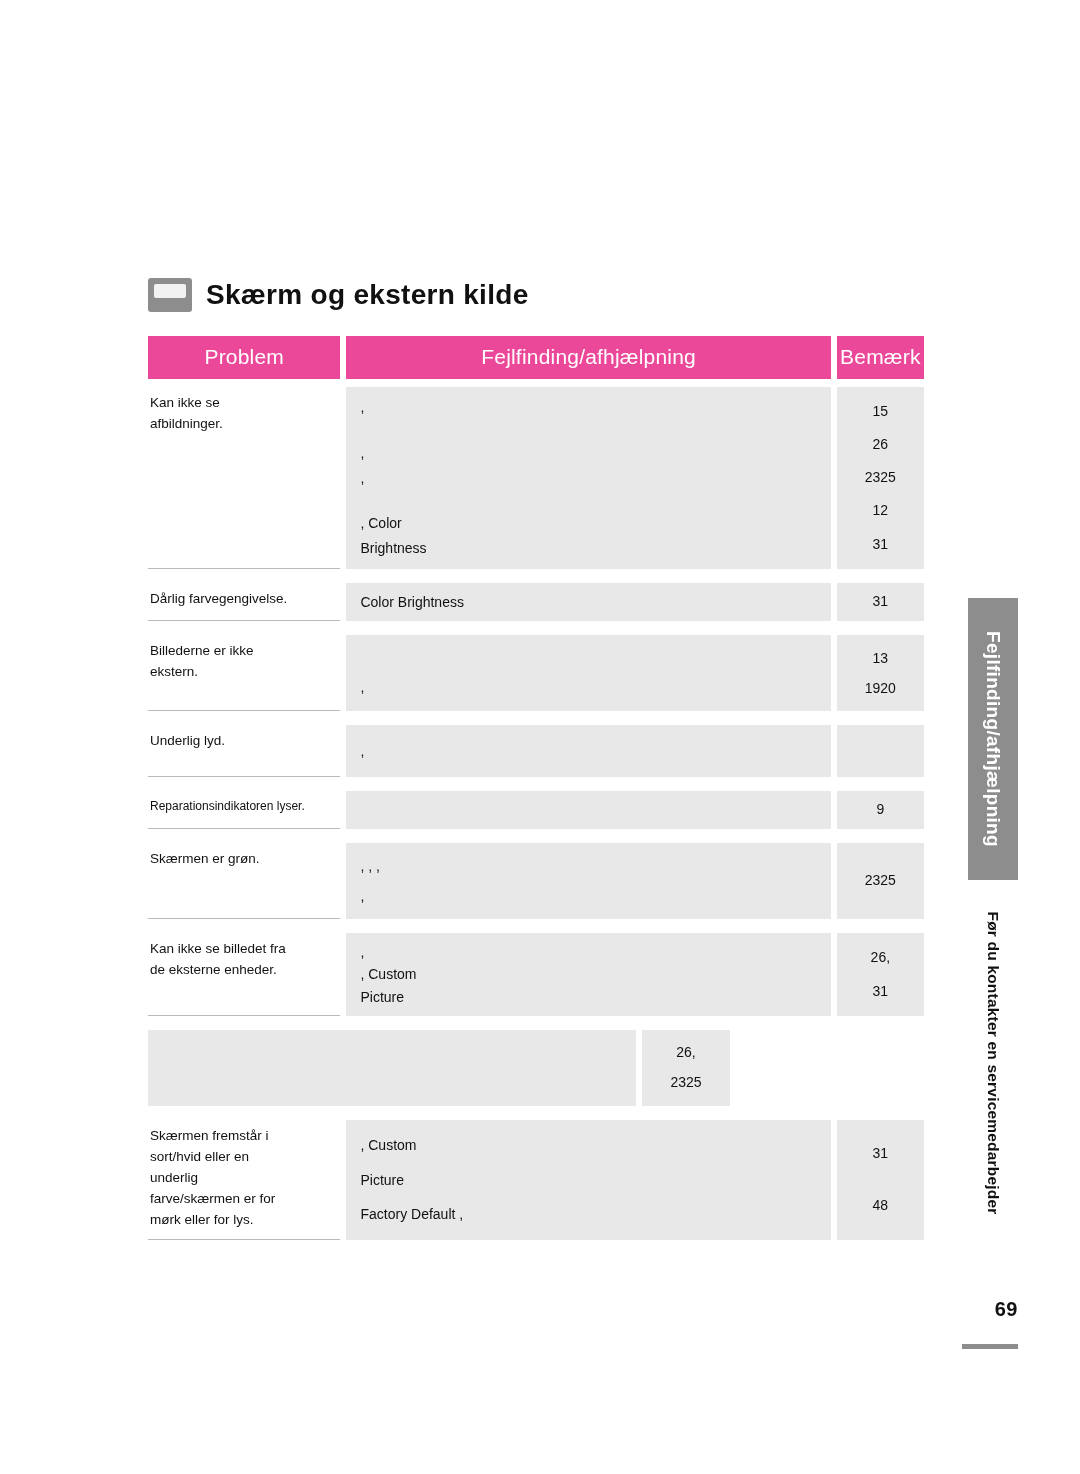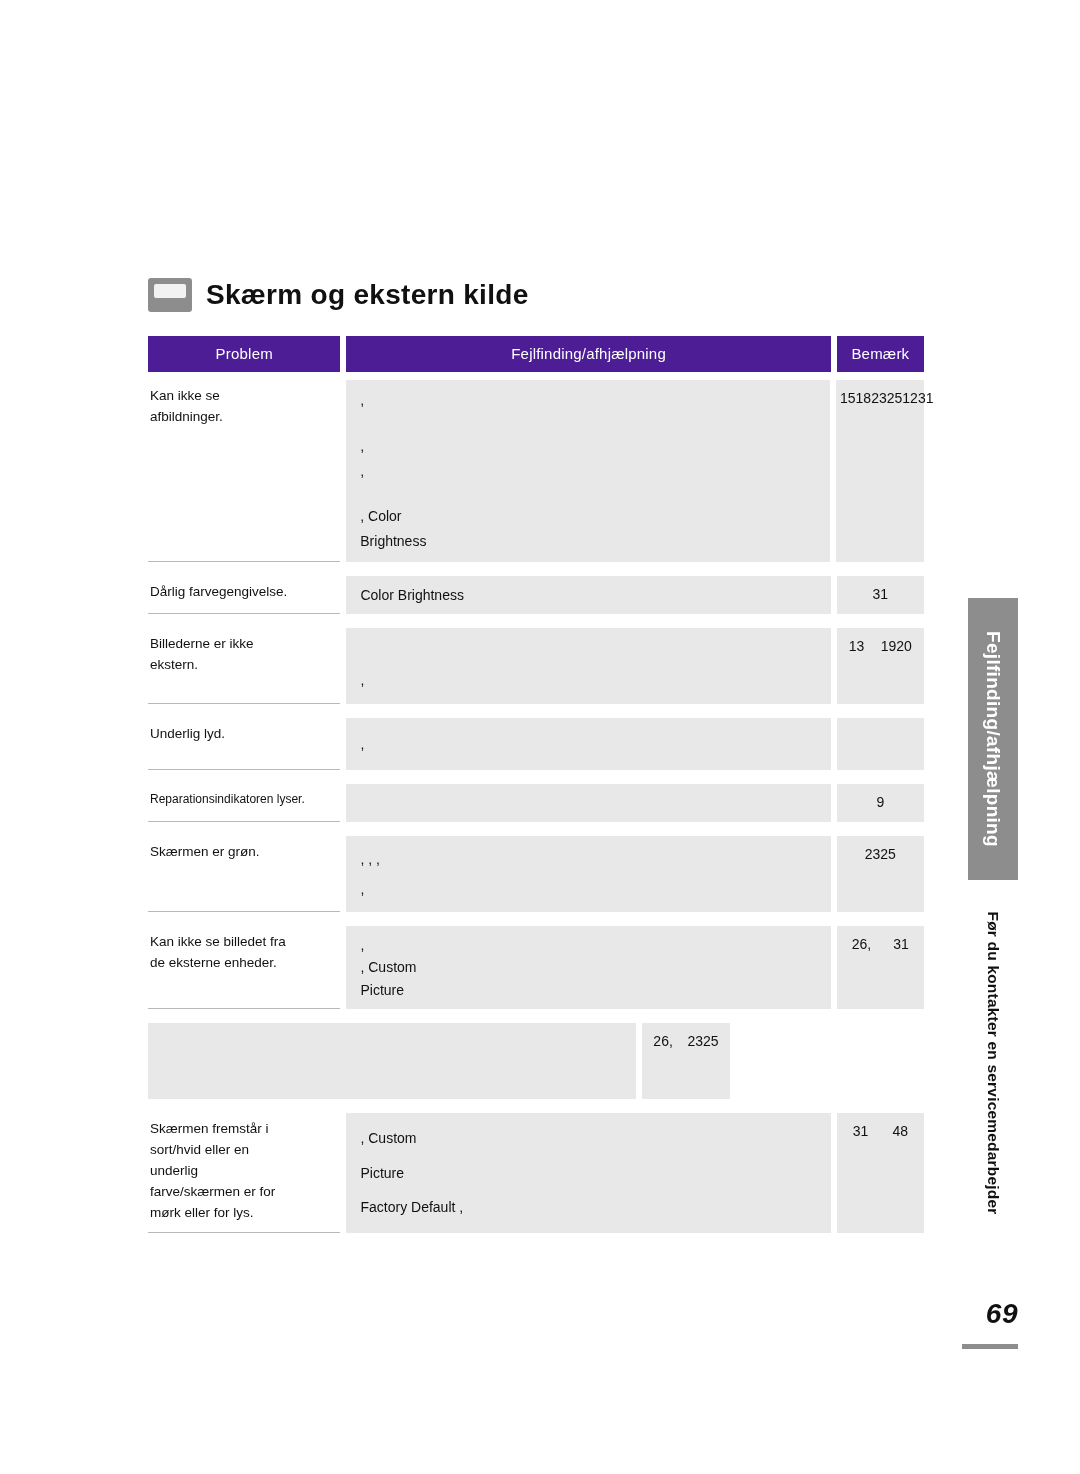--- a/index.html
+++ b/index.html
@@ -55,23 +55,23 @@
     left: 148px;
     top: 336px;
     width: 776px;
   }
   .thead {
     display: flex;
     gap: 6px;
     margin-bottom: 8px;
   }
   .th {
-    background: #4c1d95;
+    background: #ec4899;
     color: #ffffff;
-    font-size: 15px;
+    font-size: 21px;
     text-align: center;
     padding: 9px 0 10px 0;
     letter-spacing: 0.2px;
   }
   .th-problem { width: 194px; }
   .th-solution { width: 488px; }
   .th-note { width: 88px; }
 
   .row {
     display: flex;
@@ -101,21 +101,21 @@
   .c-note {
     width: 88px;
     background: #e8e8e8;
     font-size: 14px;
     line-height: 1.55;
     text-align: center;
     padding: 8px 4px;
     box-sizing: border-box;
     color: #111;
   }
-  .note-lines { display: flex; justify-content: space-around; height: 100%; }
+  .note-lines { display: flex; flex-direction: column; justify-content: space-around; height: 100%; }
   .sol-lines { display: flex; flex-direction: column; justify-content: space-around; height: 100%; }
   .sol-line { min-height: 18px; }
 
   
   .side-tab {
     position: absolute;
     left: 968px;
     top: 598px;
     width: 50px;
     height: 282px;
@@ -150,25 +150,24 @@
     font-size: 15.5px;
     font-weight: bold;
     letter-spacing: 0.2px;
   }
 
   
   .page-number {
     position: absolute;
     right: 62px;
     top: 1298px;
-    font-size: 28px;
+    font-size: 20px;
     font-weight: bold;
     color: #111;
     letter-spacing: 0.5px;
-    font-style: italic;
   }
   .footer-rule {
     position: absolute;
     right: 62px;
     top: 1344px;
     width: 56px;
     height: 5px;
     background: #8d8d8d;
   }
 </style>
@@ -200,21 +199,21 @@
         <div class="sol-line">,</div>
         <div class="sol-line">,</div>
         <div class="sol-line"></div>
         <div class="sol-line">,                                        Color</div>
         <div class="sol-line">Brightness</div>
       </div>
     </div>
     <div class="c-note">
       <div class="note-lines">
         <div>15</div>
-        <div>18</div>
+        <div>26</div>
         <div>2325</div>
         <div>12</div>
         <div>31</div>
       </div>
     </div>
   </div>
 
   <div class="row" style="min-height:36px">
     <div class="c-problem">
       <div>Dårlig farvegengivelse.</div>

